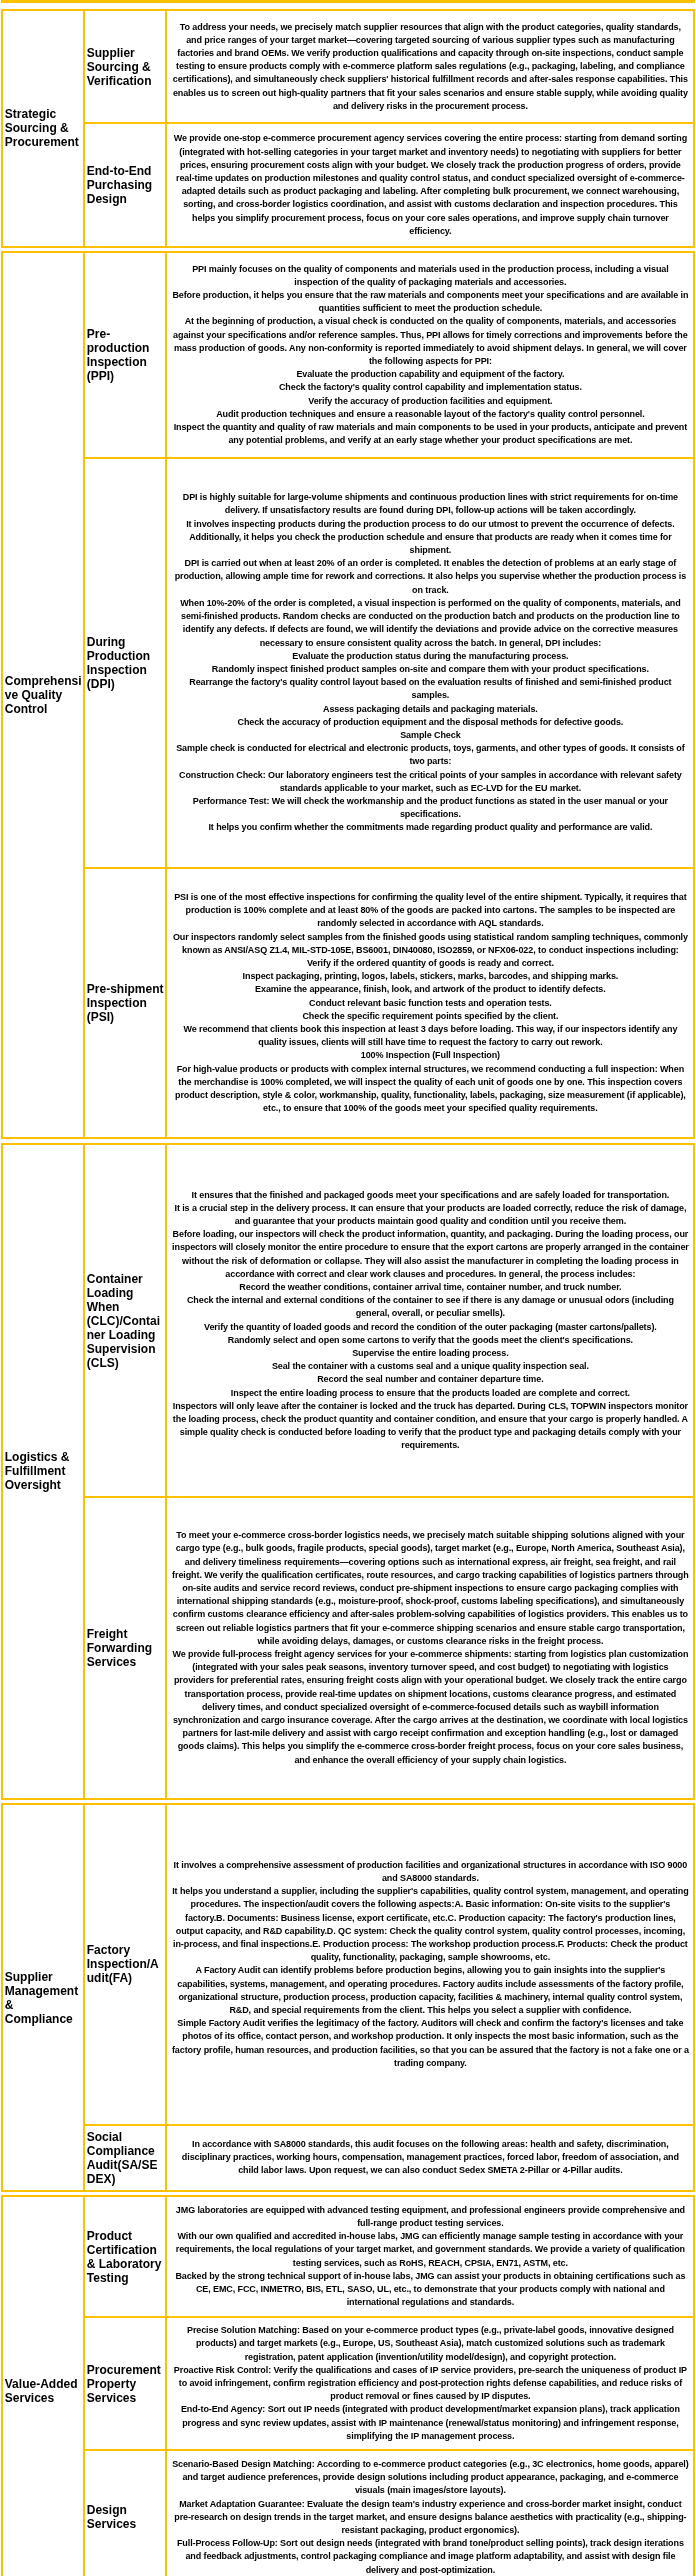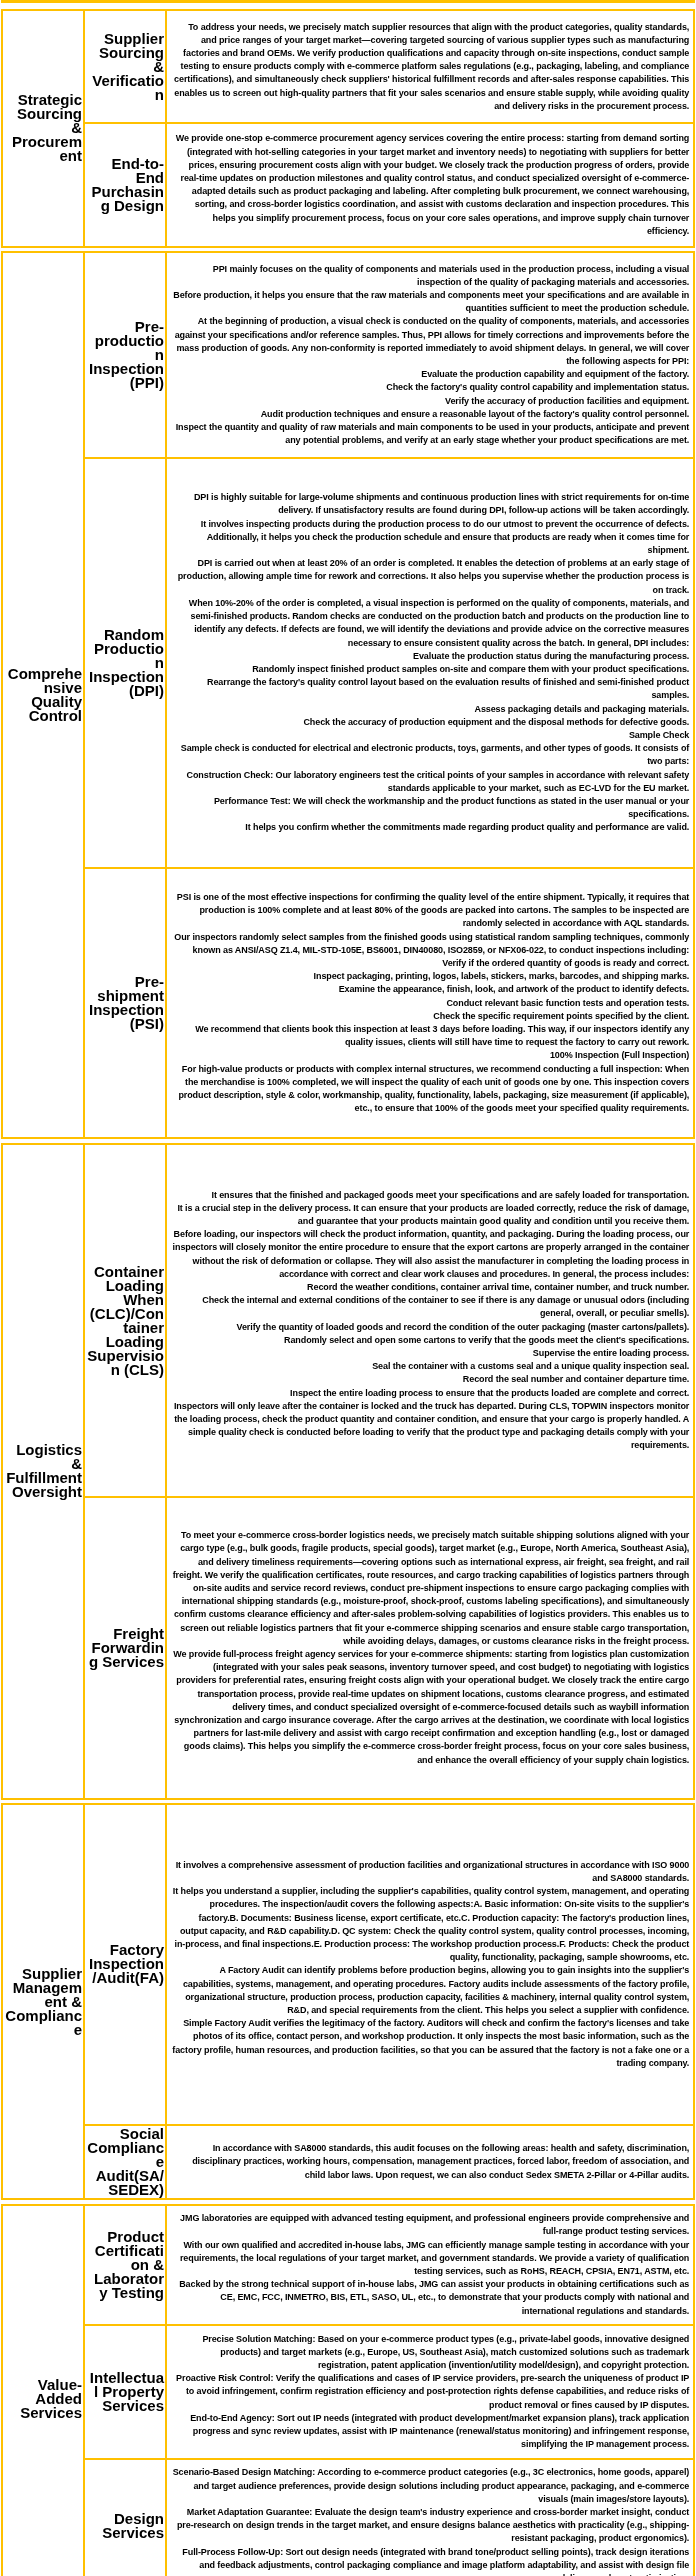--- a/index.html
+++ b/index.html
@@ -1,22 +1,22 @@
 <!DOCTYPE html>
 <html style="font-size:11px"><head>
 <meta charset="utf-8">
 <style>
   html,body{margin:0;padding:0;background:#ffffff;}
   body{width:696px;font-family:"Liberation Sans",sans-serif;font-weight:bold;color:#000;}
   .wrap{padding:0 1.4px;}
   .top-strip{height:2.8px;background:#FFC000;margin-bottom:6.3px;}
   table.block{border-collapse:collapse;width:694px;table-layout:fixed;margin:0 0 3.5px 0;background:#fff;}
   table.block td{border:2.1px solid #FFC000;vertical-align:middle;overflow:hidden;}
-  td.cat, td.svc{text-align:right;font-size:15px;line-height:14px;padding:1.4px;word-wrap:break-word;}
-  td.desc{font-size:9px;line-height:13.2px;letter-spacing:-0.1px;padding:0.7px 4.2px;white-space:pre-line;text-align:right;word-wrap:break-word;}
+  td.cat, td.svc{text-align:left;font-size:12px;line-height:14px;padding:1.4px;word-wrap:break-word;}
+  td.desc{font-size:9px;line-height:13.2px;letter-spacing:-0.1px;padding:0.7px 4.2px;white-space:pre-line;text-align:center;word-wrap:break-word;}
   
   .h158{height:110px}.h172{height:120px}
   .h290{height:202px}.h585{height:407px}.h384{height:267px}
   .h503{height:350px}.h428{height:298px}
   .h455{height:317px}.h90{height:63px}
   .h168{height:117px}.h186{height:130px}.h188{height:131px}
 </style>
 </head>
 <body>
 
@@ -55,21 +55,21 @@
       <td class="desc h290">PPI mainly focuses on the quality of components and materials used in the production process, including a visual inspection of the quality of packaging materials and accessories.
 Before production, it helps you ensure that the raw materials and components meet your specifications and are available in quantities sufficient to meet the production schedule.
 At the beginning of production, a visual check is conducted on the quality of components, materials, and accessories against your specifications and/or reference samples. Thus, PPI allows for timely corrections and improvements before the mass production of goods. Any non-conformity is reported immediately to avoid shipment delays. In general, we will cover the following aspects for PPI:
 Evaluate the production capability and equipment of the factory.
 Check the factory's quality control capability and implementation status.
 Verify the accuracy of production facilities and equipment.
 Audit production techniques and ensure a reasonable layout of the factory's quality control personnel.
 Inspect the quantity and quality of raw materials and main components to be used in your products, anticipate and prevent any potential problems, and verify at an early stage whether your product specifications are met.</td>
     </tr>
     <tr>
-      <td class="svc">Random Production Inspection (DPI)</td>
+      <td class="svc">During Production Inspection (DPI)</td>
       <td class="desc h585">DPI is highly suitable for large-volume shipments and continuous production lines with strict requirements for on-time delivery. If unsatisfactory results are found during DPI, follow-up actions will be taken accordingly.
 It involves inspecting products during the production process to do our utmost to prevent the occurrence of defects. Additionally, it helps you check the production schedule and ensure that products are ready when it comes time for shipment.
 DPI is carried out when at least 20% of an order is completed. It enables the detection of problems at an early stage of production, allowing ample time for rework and corrections. It also helps you supervise whether the production process is on track.
 When 10%-20% of the order is completed, a visual inspection is performed on the quality of components, materials, and semi-finished products. Random checks are conducted on the production batch and products on the production line to identify any defects. If defects are found, we will identify the deviations and provide advice on the corrective measures necessary to ensure consistent quality across the batch. In general, DPI includes:
 Evaluate the production status during the manufacturing process.
 Randomly inspect finished product samples on-site and compare them with your product specifications.
 Rearrange the factory's quality control layout based on the evaluation results of finished and semi-finished product samples.
 Assess packaging details and packaging materials.
 Check the accuracy of production equipment and the disposal methods for defective goods.
 Sample Check
@@ -155,21 +155,21 @@
       </colgroup>
     <tbody>
         <tr>
       <td class="cat" rowspan="3">Value-Added Services</td>
       <td class="svc">Product Certification &amp; Laboratory Testing</td>
       <td class="desc h168">JMG laboratories are equipped with advanced testing equipment, and professional engineers provide comprehensive and full-range product testing services.
 With our own qualified and accredited in-house labs, JMG can efficiently manage sample testing in accordance with your requirements, the local regulations of your target market, and government standards. We provide a variety of qualification testing services, such as RoHS, REACH, CPSIA, EN71, ASTM, etc.
 Backed by the strong technical support of in-house labs, JMG can assist your products in obtaining certifications such as CE, EMC, FCC, INMETRO, BIS, ETL, SASO, UL, etc., to demonstrate that your products comply with national and international regulations and standards.</td>
     </tr>
     <tr>
-      <td class="svc">Intellectual Property Services</td>
+      <td class="svc">Procurement Property Services</td>
       <td class="desc h186">Precise Solution Matching: Based on your e-commerce product types (e.g., private-label goods, innovative designed products) and target markets (e.g., Europe, US, Southeast Asia), match customized solutions such as trademark registration, patent application (invention/utility model/design), and copyright protection.
 Proactive Risk Control: Verify the qualifications and cases of IP service providers, pre-search the uniqueness of product IP to avoid infringement, confirm registration efficiency and post-protection rights defense capabilities, and reduce risks of product removal or fines caused by IP disputes.
 End-to-End Agency: Sort out IP needs (integrated with product development/market expansion plans), track application progress and sync review updates, assist with IP maintenance (renewal/status monitoring) and infringement response, simplifying the IP management process.</td>
     </tr>
     <tr>
       <td class="svc">Design Services</td>
       <td class="desc h188">Scenario-Based Design Matching: According to e-commerce product categories (e.g., 3C electronics, home goods, apparel) and target audience preferences, provide design solutions including product appearance, packaging, and e-commerce visuals (main images/store layouts).
 Market Adaptation Guarantee: Evaluate the design team's industry experience and cross-border market insight, conduct pre-research on design trends in the target market, and ensure designs balance aesthetics with practicality (e.g., shipping-resistant packaging, product ergonomics).
 Full-Process Follow-Up: Sort out design needs (integrated with brand tone/product selling points), track design iterations and feedback adjustments, control packaging compliance and image platform adaptability, and assist with design file delivery and post-optimization.</td>
     </tr>

